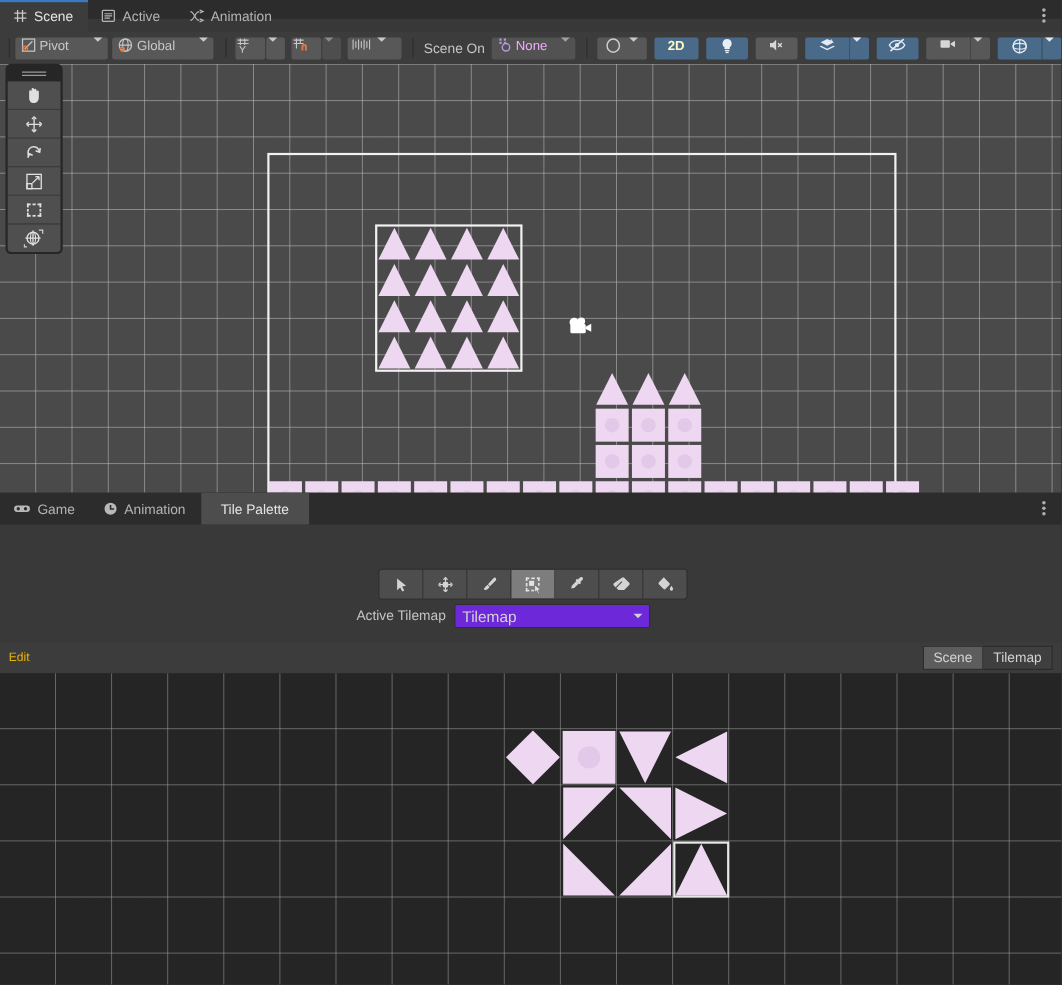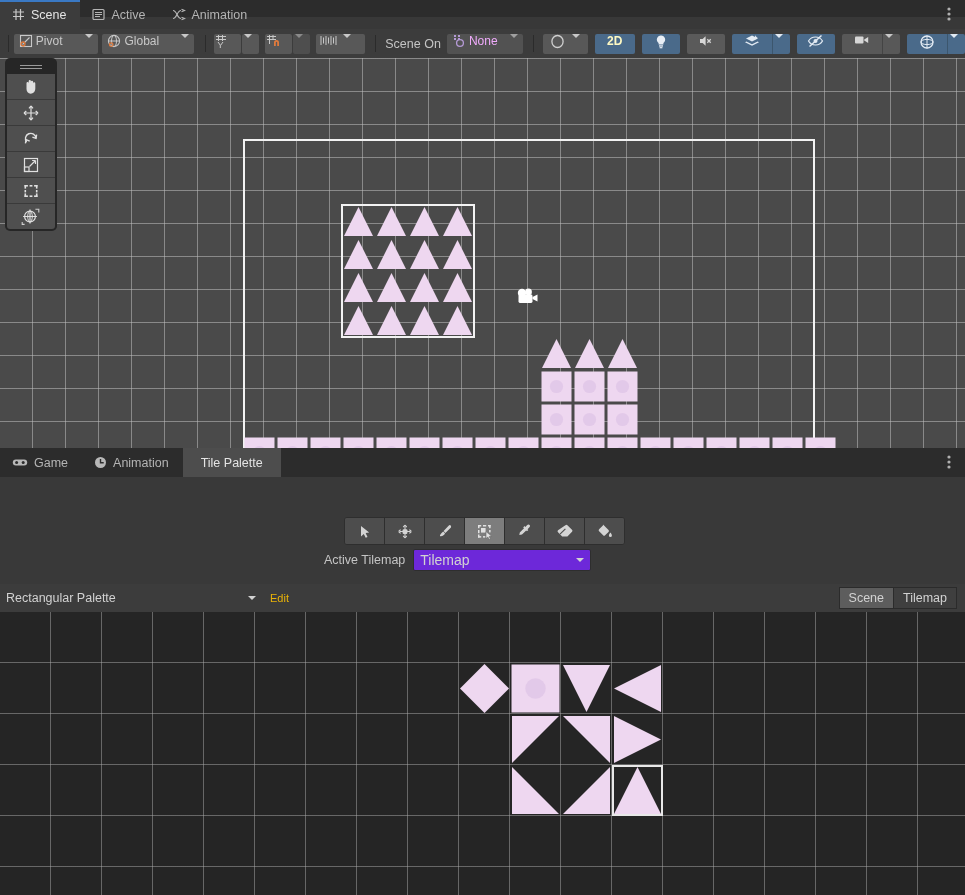--- a/index.html
+++ b/index.html
@@ -744,24 +744,20 @@
 
       <div id="activerow">
         <span class="lbl" style="font-size:12.5px">Active Tilemap</span>
         <div class="dropdown" style="width:164px">
           <span>Tilemap</span>
           <span class="caret" style="border-top-color:#d2d2d2"></span>
         </div>
       </div>
 
       <div id="palrow">
-        <div id="palsel">
-          <span>Rectangular Palette</span>
-          <span class="caret" style="border-top-color:#d2d2d2"></span>
-        </div>
         <div id="editbtn">
           <span>Edit</span>
         </div>
         <div style="margin-left:auto;display:flex;margin-right:8px">
           <div class="gzbtn sel">
             <span>Scene</span>
           </div>
           <div class="gzbtn" style="border-left:none">
             <span>Tilemap</span>
           </div>

